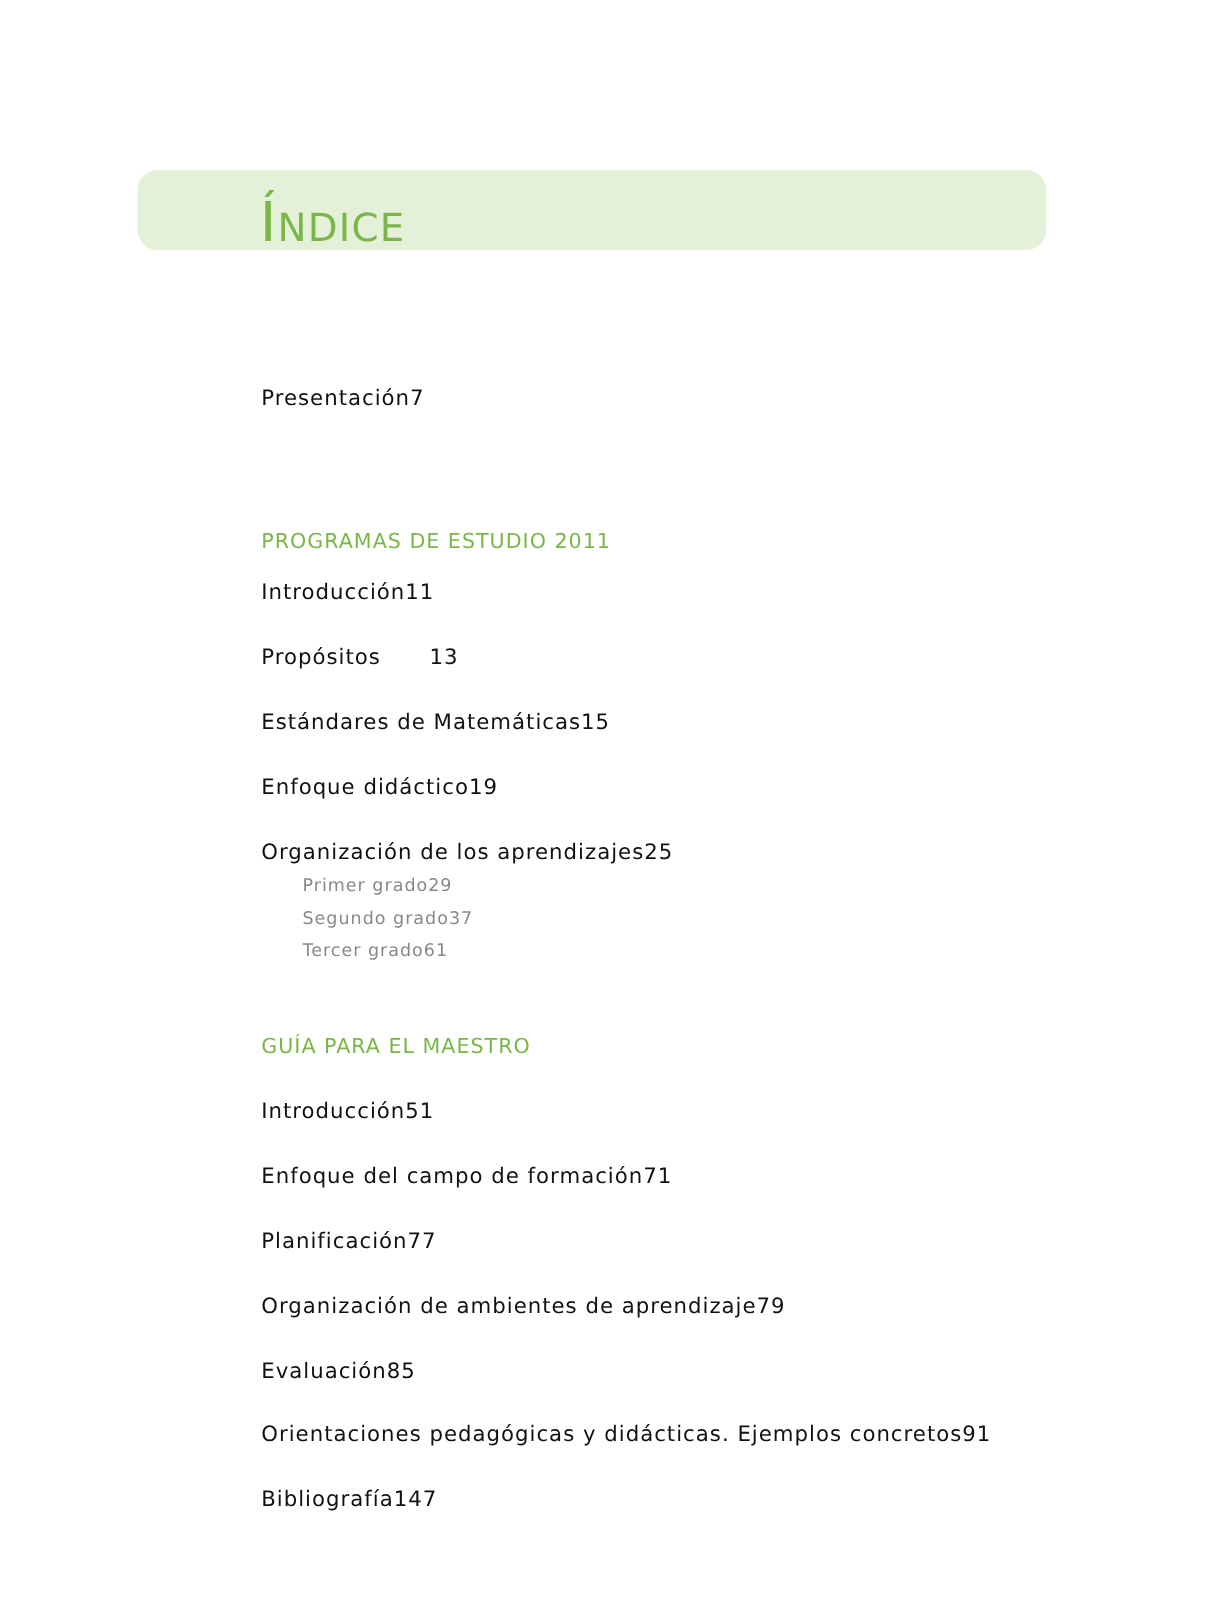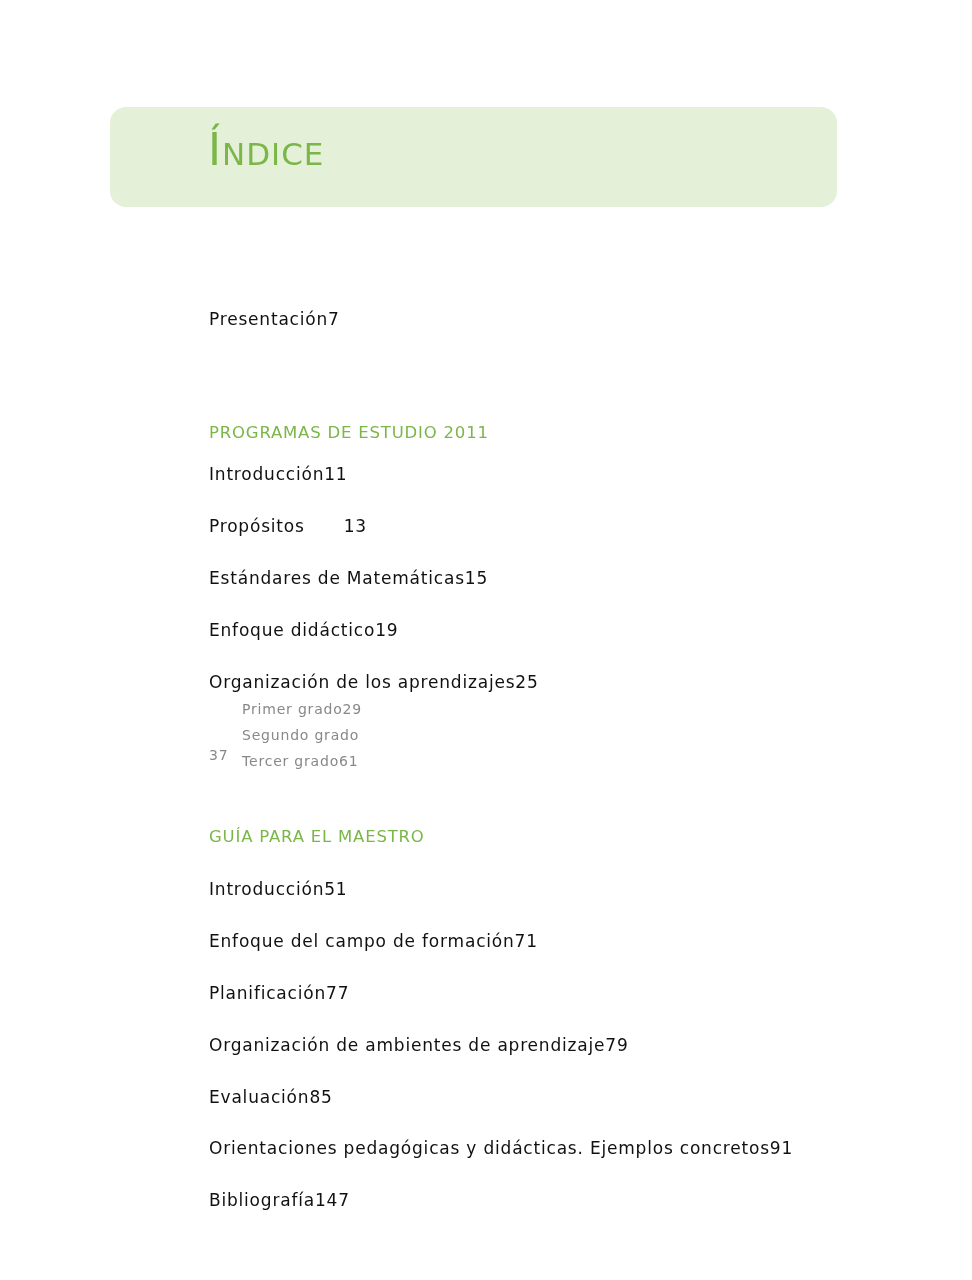--- a/index.html
+++ b/index.html
@@ -1,21 +1,21 @@
 <!DOCTYPE html>
 <html><head>
   <meta charset="utf-8">
   <style>
     html, body { margin: 0; padding: 0; }
     body {
       width: 972px; height: 1280px; background: #ffffff; position: relative;
       font-family: "DejaVu Sans", sans-serif; color: #111111;
     }
     .title-band {
-      position: absolute; left: 110px; top: 107px; width: 727px; height: 100px;
+      position: absolute; left: 110px; top: 136px; width: 727px; height: 64px;
       background: #e5f0d9; border-radius: 16px;
     }
     .title {
       position: absolute; left: 98px; top: 18px; margin: 0;
       color: #7ab648; font-weight: normal; font-size: 44px; line-height: 50px;
       font-variant: small-caps; letter-spacing: 1px;
     }
     .toc { position: absolute; left: 209px; width: 699px; top: 0; }
     .row {
       position: absolute; left: 0; width: 699px; display: flex; justify-content: flex-start;
@@ -58,21 +58,21 @@
       <span class="pg">19</span>
     </div>
     <div class="row " style="top: 672px;">
       <span class="lbl">Organización de los aprendizajes</span>
       <span class="pg">25</span>
     </div>
     <div class="row sub" style="top: 699px;">
       <span class="lbl">Primer grado</span>
       <span class="pg">29</span>
     </div>
-    <div class="row sub" style="top: 725px; flex-direction: column;">
+    <div class="row sub" style="top: 725px;">
       <span class="lbl">Segundo grado</span>
       <span class="pg">37</span>
     </div>
     <div class="row sub" style="top: 751px;">
       <span class="lbl">Tercer grado</span>
       <span class="pg">61</span>
     </div>
     <div class="row section" style="top: 827px;">
       <span class="lbl">GUÍA PARA EL MAESTRO</span>
       <span class="pg"></span>

